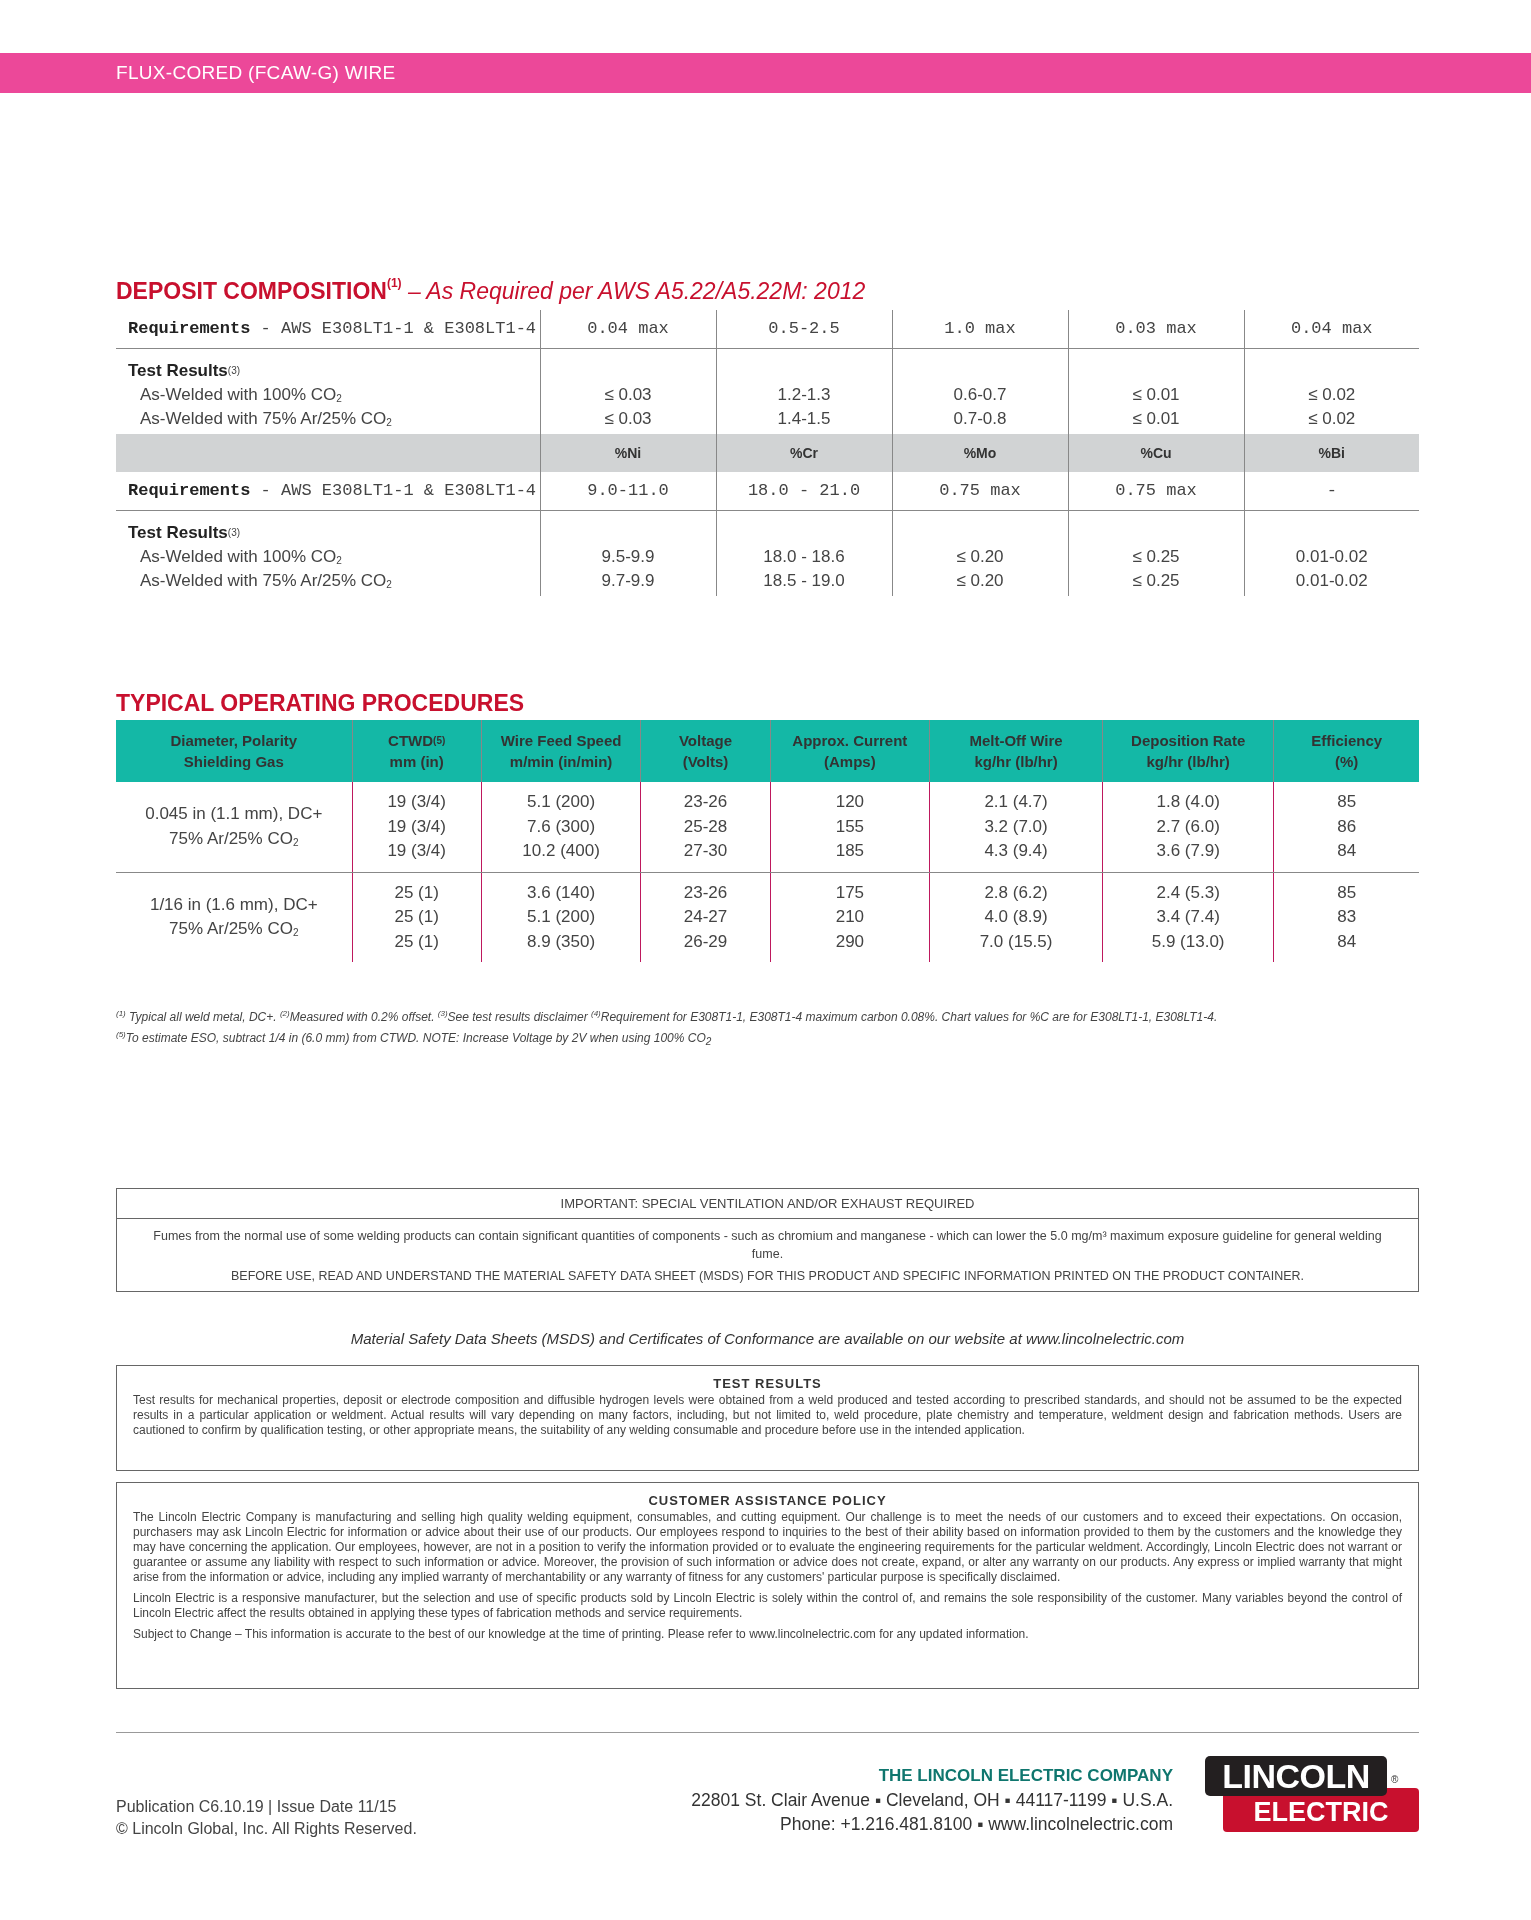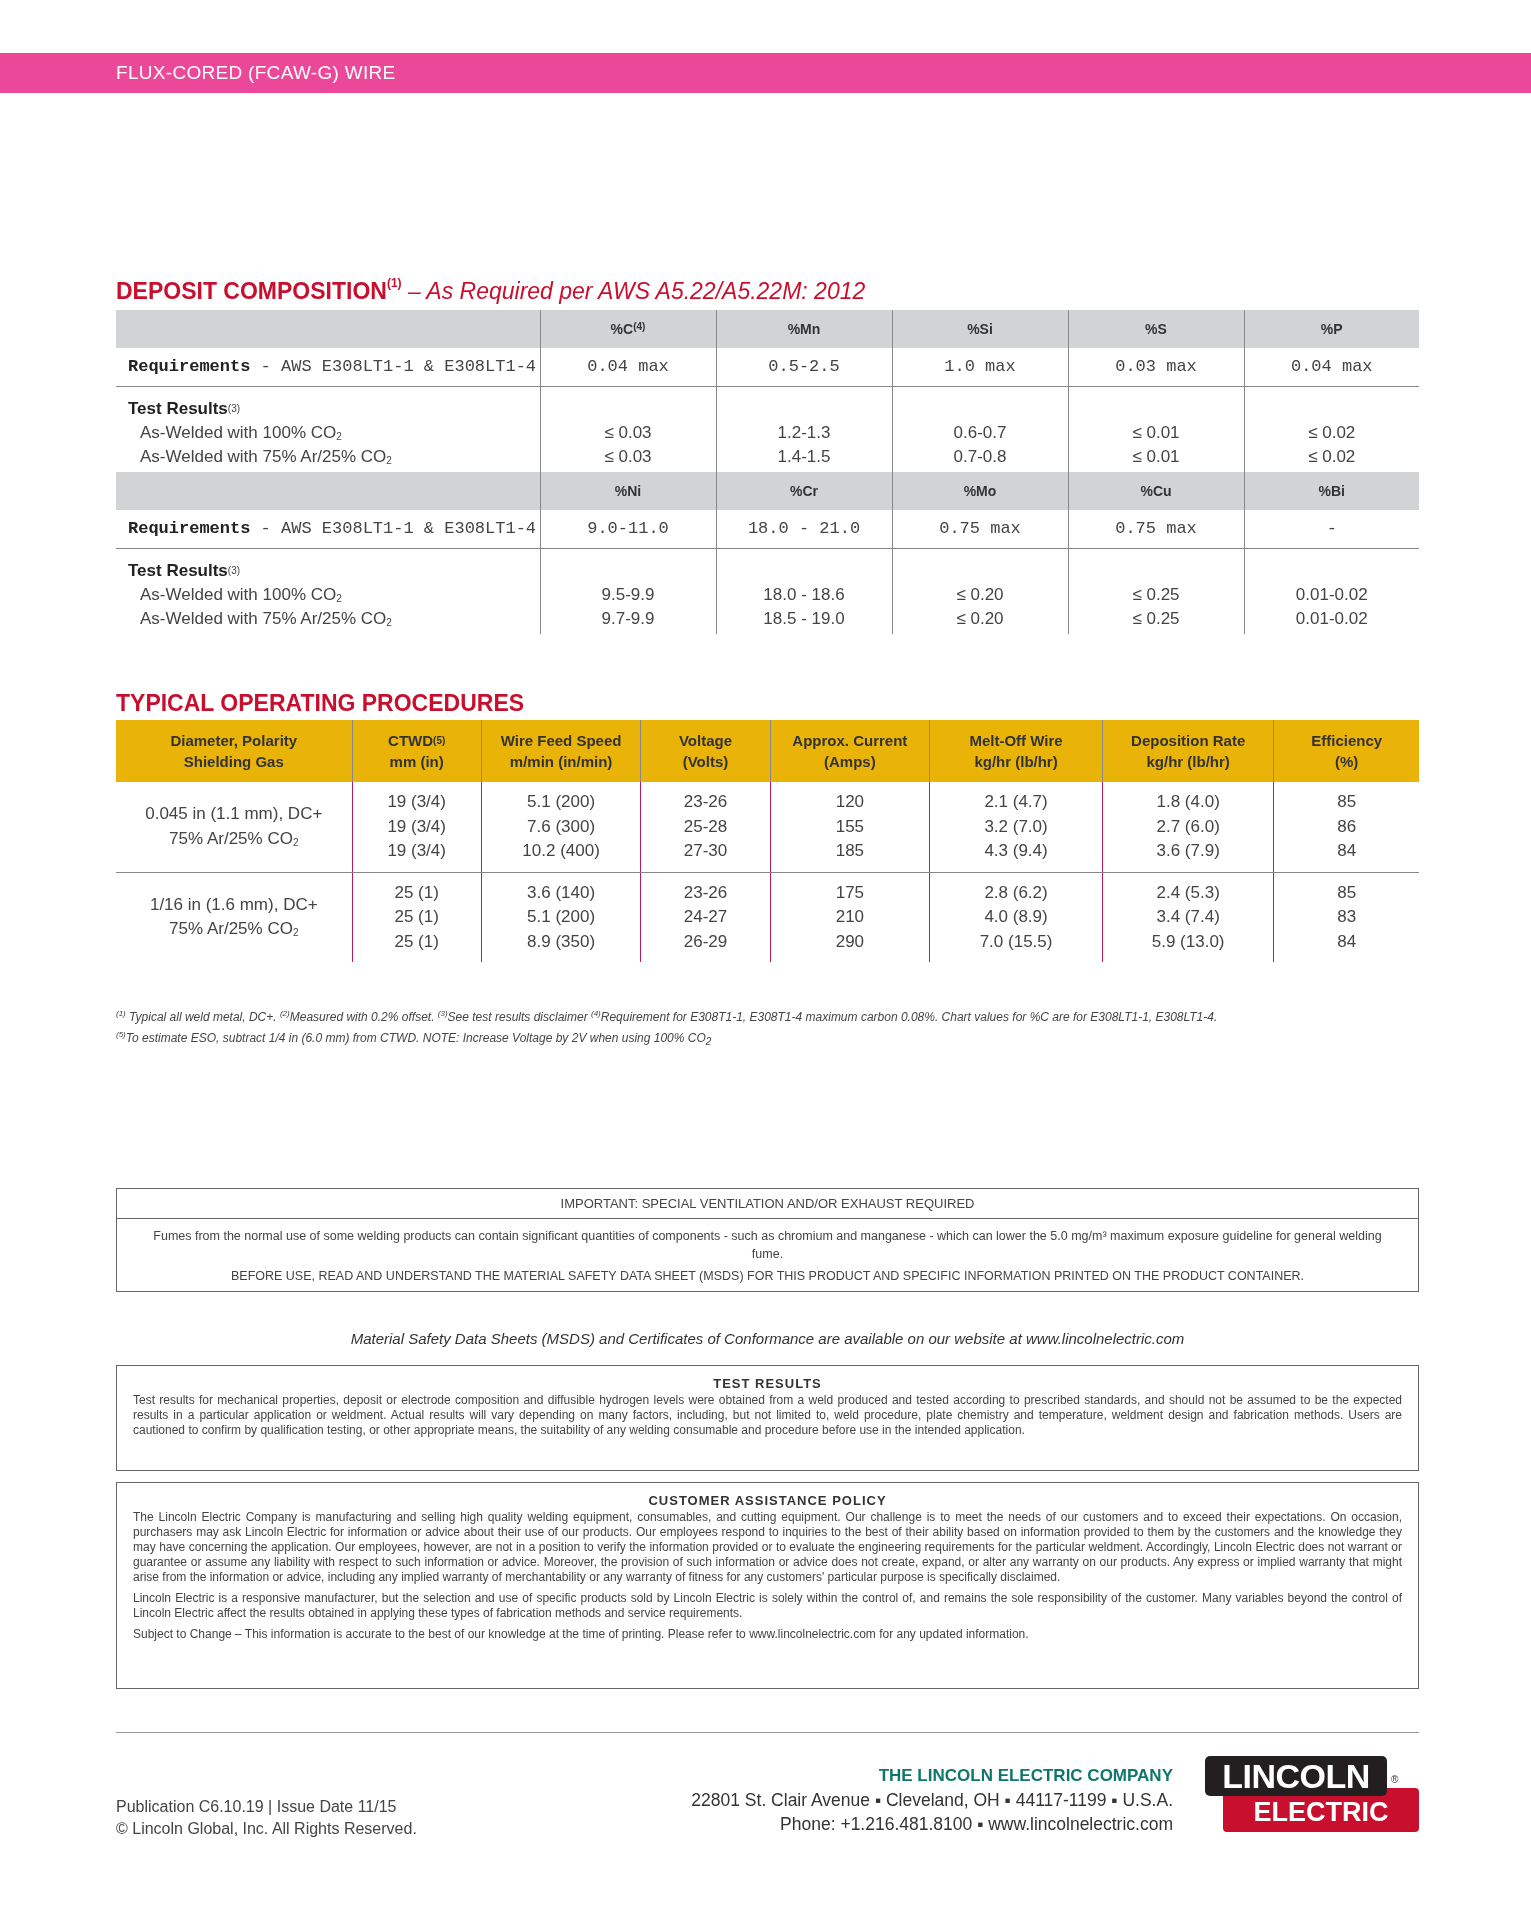--- a/index.html
+++ b/index.html
@@ -23,21 +23,21 @@
   #deposit td:first-child { border-left: none; text-align: left; padding-left: 12px; }
   #deposit tr.req td { height: 38px; border-bottom: 1px solid #888; font-family: Liberation Mono, monospace; }
   #deposit tr.test td { height: 86px; vertical-align: top; padding-top: 10px; line-height: 24px; }
   #deposit tr.test td .sp { height: 24px; }
   .lbl-b { font-weight: bold; color: #222; }
   .sup3 { font-size: 10px; vertical-align: top; }
   .subx { font-size: 10px; vertical-align: bottom; position: relative; top: 4px; }
   .indent { padding-left: 12px; display: block; }
 
   
-  #ops th { background: #eab308; font-size: 15px; font-weight: bold; color: #333; height: 62px; border-left: 1px solid #888; line-height: 21px; }
+  #ops th { background: #14b8a6; font-size: 15px; font-weight: bold; color: #333; height: 62px; border-left: 1px solid #888; line-height: 21px; }
   #ops th:first-child { border-left: none; }
   #ops td { border-left: 1px solid #be185d; line-height: 24.5px; vertical-align: middle; padding: 5px 0; }
   #ops td:first-child { border-left: none; }
   #ops tr.grp1 td { border-bottom: 1px solid #888; height: 90px; }
   #ops tr.grp2 td { height: 90px; }
 
   .footnotes { position: absolute; left: 116px; top: 1005px; font-size: 12px; font-style: italic; color: #444; line-height: 18px; }
   .footnotes sup { font-size: 8px; }
 
   .box { position: absolute; left: 116px; width: 1303px; border: 1px solid #666; color: #444; }
@@ -76,28 +76,20 @@
 <table id="deposit" style="top:310px;">
   <colgroup>
       <col style="width:424px">
       <col style="width:176px">
       <col style="width:176px">
       <col style="width:176px">
       <col style="width:176px">
       <col style="width:175px">
     </colgroup>
   <tbody>
-      <tr>
-    <th></th>
-    <th><span>%C</span><span class="sup3">(4)</span></th>
-    <th>%Mn</th>
-    <th>%Si</th>
-    <th>%S</th>
-    <th>%P</th>
-  </tr>
   <tr class="req">
     <td><span class="lbl-b">Requirements</span><span> - AWS E308LT1-1 &amp; E308LT1-4</span></td>
     <td>0.04 max</td>
     <td>0.5-2.5</td>
     <td>1.0 max</td>
     <td>0.03 max</td>
     <td>0.04 max</td>
   </tr>
   <tr class="test">
     <td>

